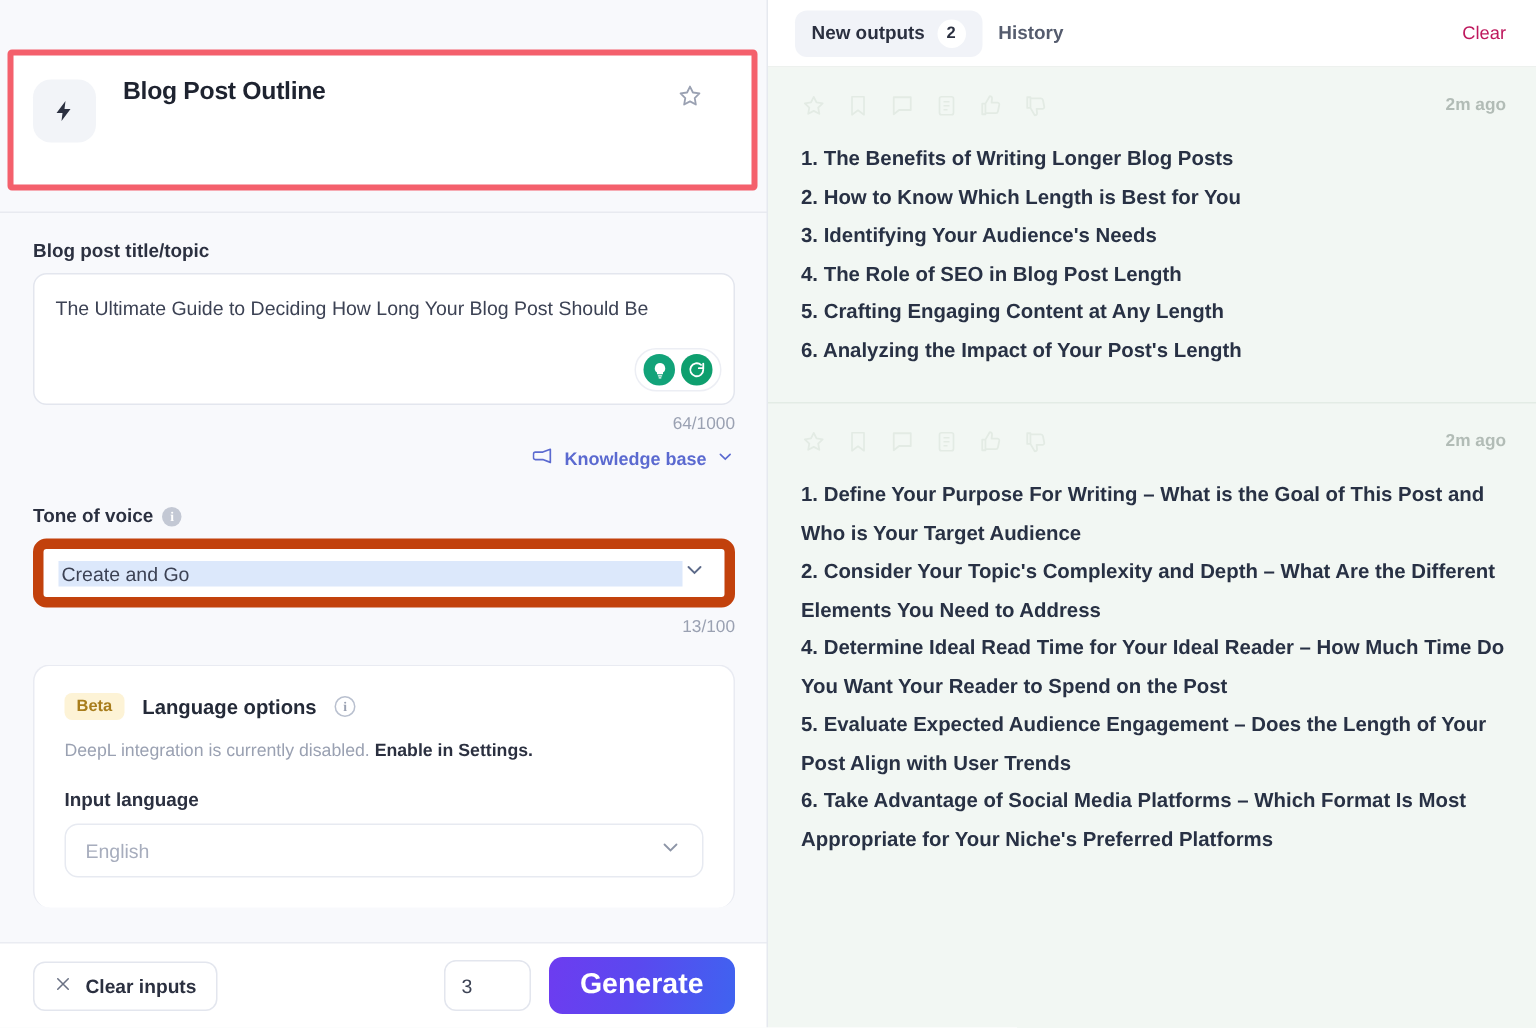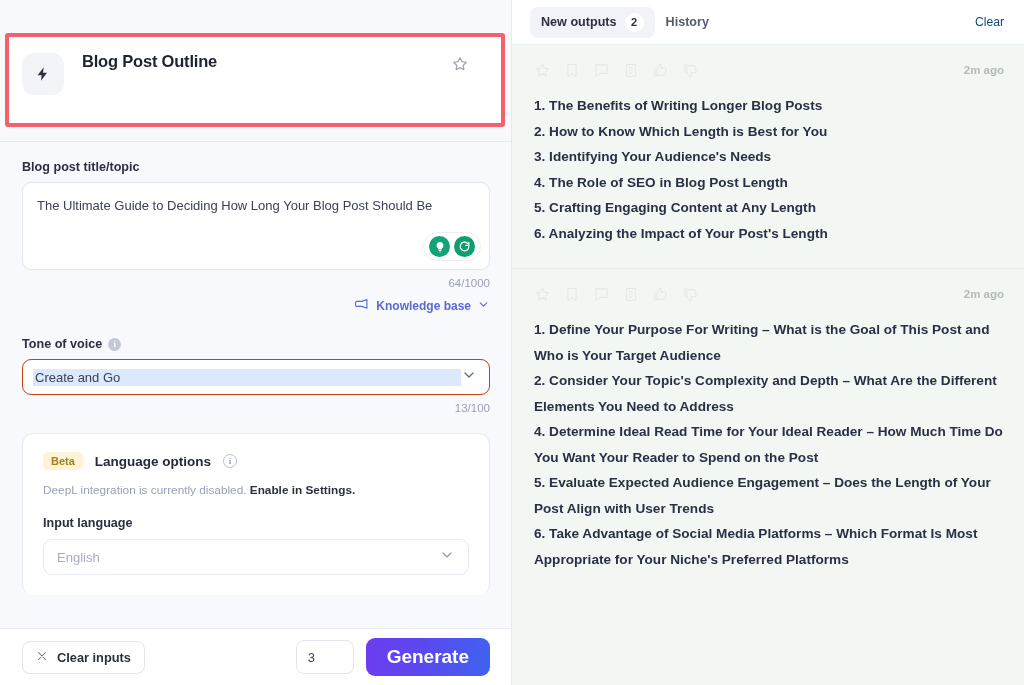--- a/index.html
+++ b/index.html
@@ -128,23 +128,23 @@
 
   .kb-row {
     display: flex; justify-content: flex-end; align-items: center;
     gap: 6px; margin: 9px 22px 0 0;
     font-size: 12px; font-weight: bold; color: #5b6ad0;
     cursor: pointer;
   }
 
   .select-box {
     margin: 0 22px;
-    height: 36px;
-    background: #ffffff;
-    border: 1px solid #c2410c;
+    height: 46px;
+    background: #ffffff;
+    border: 7px solid #c2410c;
     border-radius: 9px;
     display: flex; align-items: center;
     padding: 0 12px;
     position: relative;
   }
   .select-value {
     font-size: 13px; color: #3c4254;
     flex: 1 1 auto;
   }
   .select-value.selected-hl {
@@ -255,21 +255,21 @@
   }
   .tab.active { background: #f1f3f8; }
   .tab.inactive { color: #555c6e; font-weight: bold; }
   .tab-count {
     background: #ffffff; color: #2b3040;
     font-size: 11px; font-weight: bold;
     width: 19px; height: 19px; border-radius: 50%;
     display: flex; align-items: center; justify-content: center;
   }
   .clear-link {
-    margin-left: auto; font-size: 12.2px; color: #0c4a6e; cursor: pointer;
+    margin-left: auto; font-size: 12.2px; color: #be185d; cursor: pointer;
   }
 
   .out-scroll { flex: 1 1 auto; overflow: hidden; }
   .out-card { padding: 14px 20px 22px 22px; position: relative; font-weight: bold; }
   .out-card + .out-card { border-top: 1px solid #e3ece5; }
   .out-toolbar {
     display: flex; align-items: center; gap: 13px;
     height: 22px;
     margin-bottom: 12px;
   }

